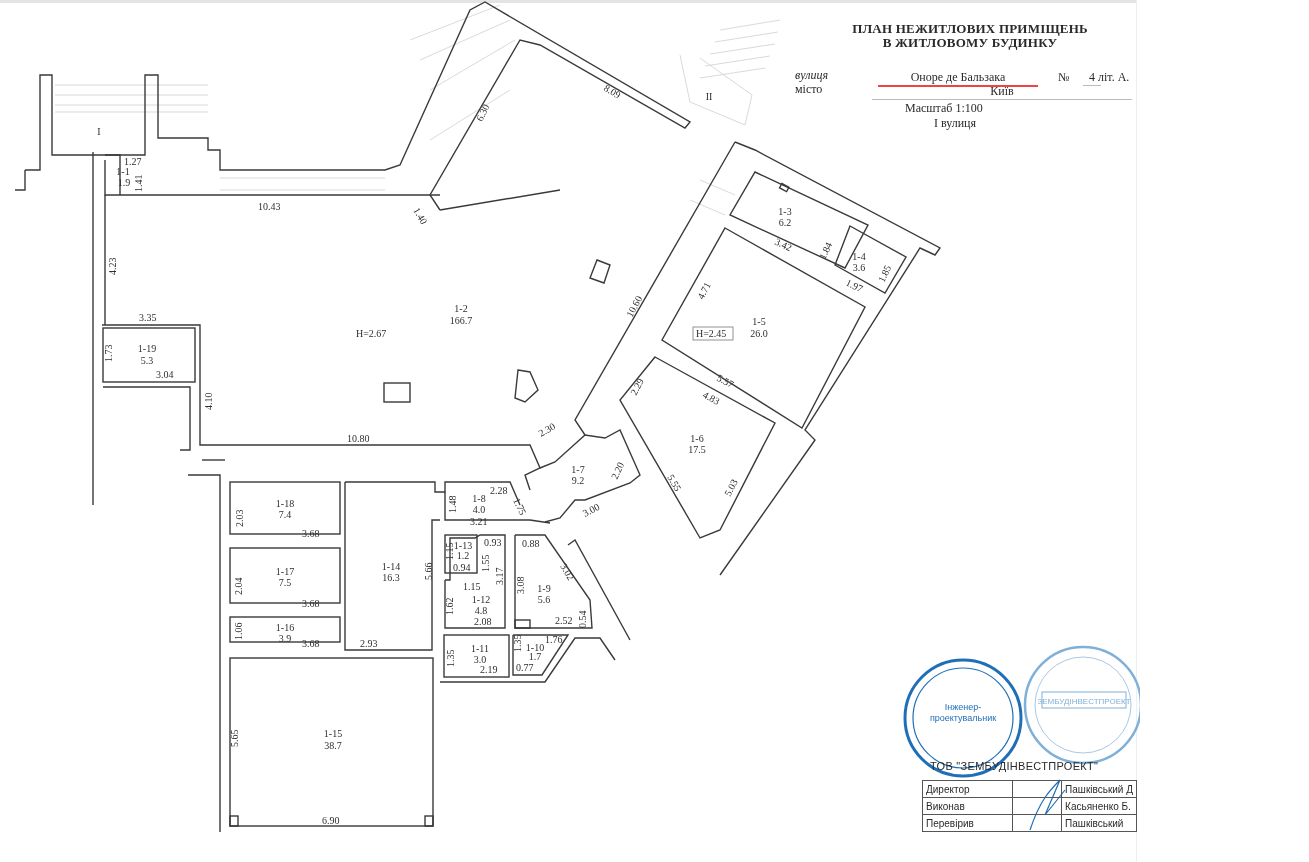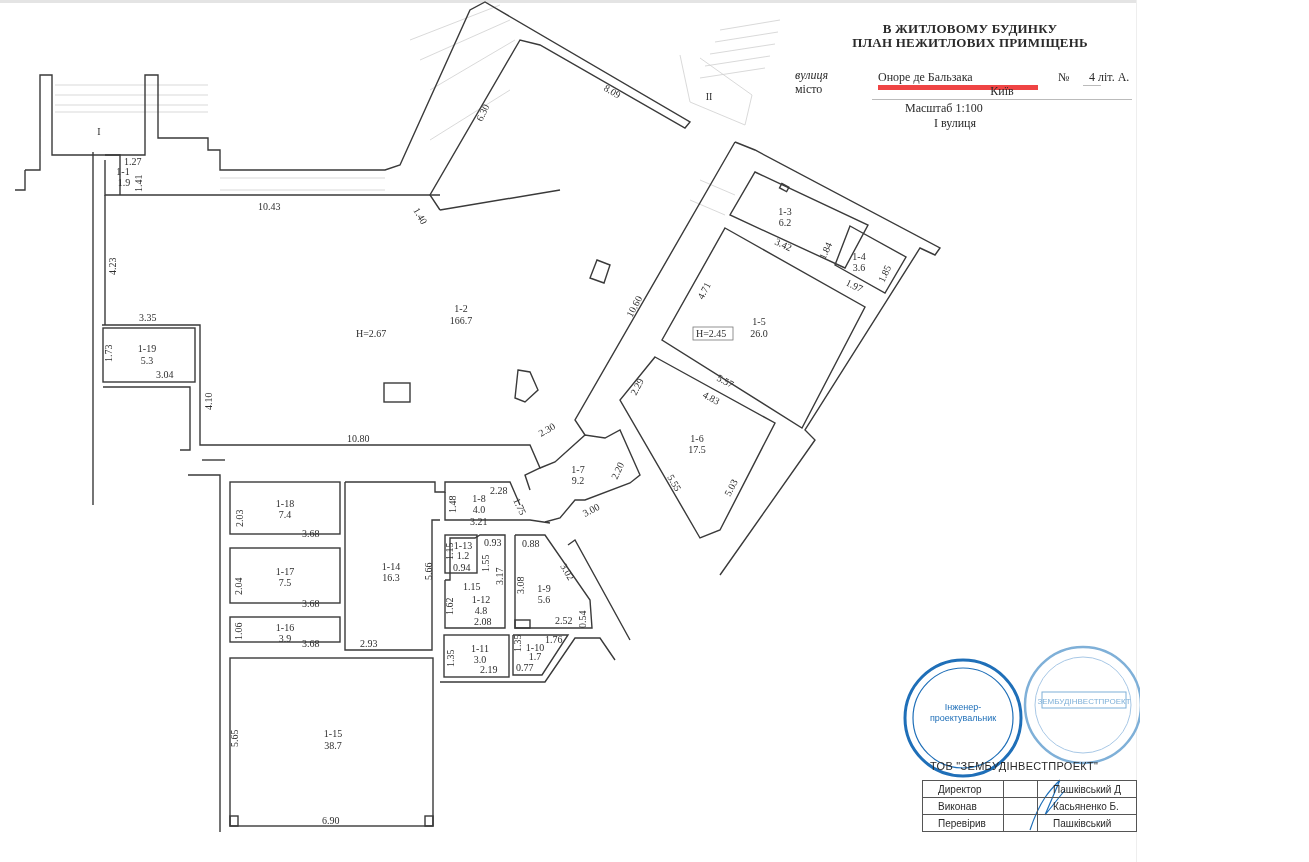--- a/index.html
+++ b/index.html
@@ -7,37 +7,37 @@
     #plan { position: absolute; left: 0; top: 0; }
     .wall { fill: none; stroke: #3a3a3a; stroke-width: 1.4; }
     .thin { fill: none; stroke: #cfcfcf; stroke-width: 0.8; }
     .lbl { font-family: "Liberation Serif", serif; font-size: 10px; fill: #2e2e2e; }
     .area { font-family: "Liberation Serif", serif; font-size: 10px; fill: #2e2e2e; text-anchor: middle; }
     .title-block { position: absolute; left: 800px; top: 22px; width: 340px; text-align: center; }
     .t1 { font-weight: bold; font-size: 13px; letter-spacing: 0.2px; line-height: 14px; }
     .t2 { font-size: 12px; line-height: 14px; }
     .row { position: absolute; font-size: 12px; }
     .sig-table { position: absolute; left: 922px; top: 780px; width: 215px; border-collapse: collapse; font-family: "Liberation Sans", sans-serif; font-size: 10px; }
-    .sig-table td { border: 1px solid #555; padding: 1px 15px; height: 14px; white-space: nowrap; overflow: hidden; }
+    .sig-table td { border: 1px solid #555; padding: 1px 3px; height: 14px; white-space: nowrap; overflow: hidden; }
     .firm { position: absolute; left: 930px; top: 760px; font-family: "Liberation Sans", sans-serif; font-size: 11px; letter-spacing: 0.3px; }
     .page-edge { position: absolute; left: 1136px; top: 0; width: 1px; height: 862px; background: #eeeeee; }
     .top-edge { position: absolute; left: 0; top: 0; width: 1136px; height: 3px; background: #e4e4e4; }
   </style>
 </head>
 <body>
 
 <div class="top-edge"></div>
 <div class="page-edge"></div>
 
 <div class="title-block">
+  <div class="t1">ПЛАН  НЕЖИТЛОВИХ ПРИМІЩЕНЬ</div>
   <div class="t1">В ЖИТЛОВОМУ БУДИНКУ</div>
-  <div class="t1">ПЛАН  НЕЖИТЛОВИХ ПРИМІЩЕНЬ</div>
 </div>
 <div class="row" style="left:795px; top:68px;font-style:italic;">вулиця</div>
-<div class="row" style="left:878px; top:70px; width:160px; text-align:left; border-bottom:5px solid #ef4444;">Оноре де Бальзака</div>
+<div class="row" style="left:878px; top:70px; width:160px; text-align:center; border-bottom:2px solid #ef4444;">Оноре де Бальзака</div>
 <div class="row" style="left:1058px; top:70px;">№</div>
 <div class="row" style="left:1083px; top:70px; width:18px; text-align:center; border-bottom:1px solid #bbb;">4</div>
 <div class="row" style="left:1098px; top:70px;">літ. А.</div>
 <div class="row" style="left:795px; top:82px;">місто</div>
 <div class="row" style="left:872px; top:84px; width:260px; text-align:center; border-bottom:1px solid #bbb;">Київ</div>
 <div class="row" style="left:905px; top:101px; width:100px; text-align:left;">Масштаб 1:100</div>
 <div class="row" style="left:905px; top:116px; width:100px; text-align:center;">І вулиця</div>
 
 <svg id="plan" width="1140" height="862" viewBox="0 0 1140 862">
 

